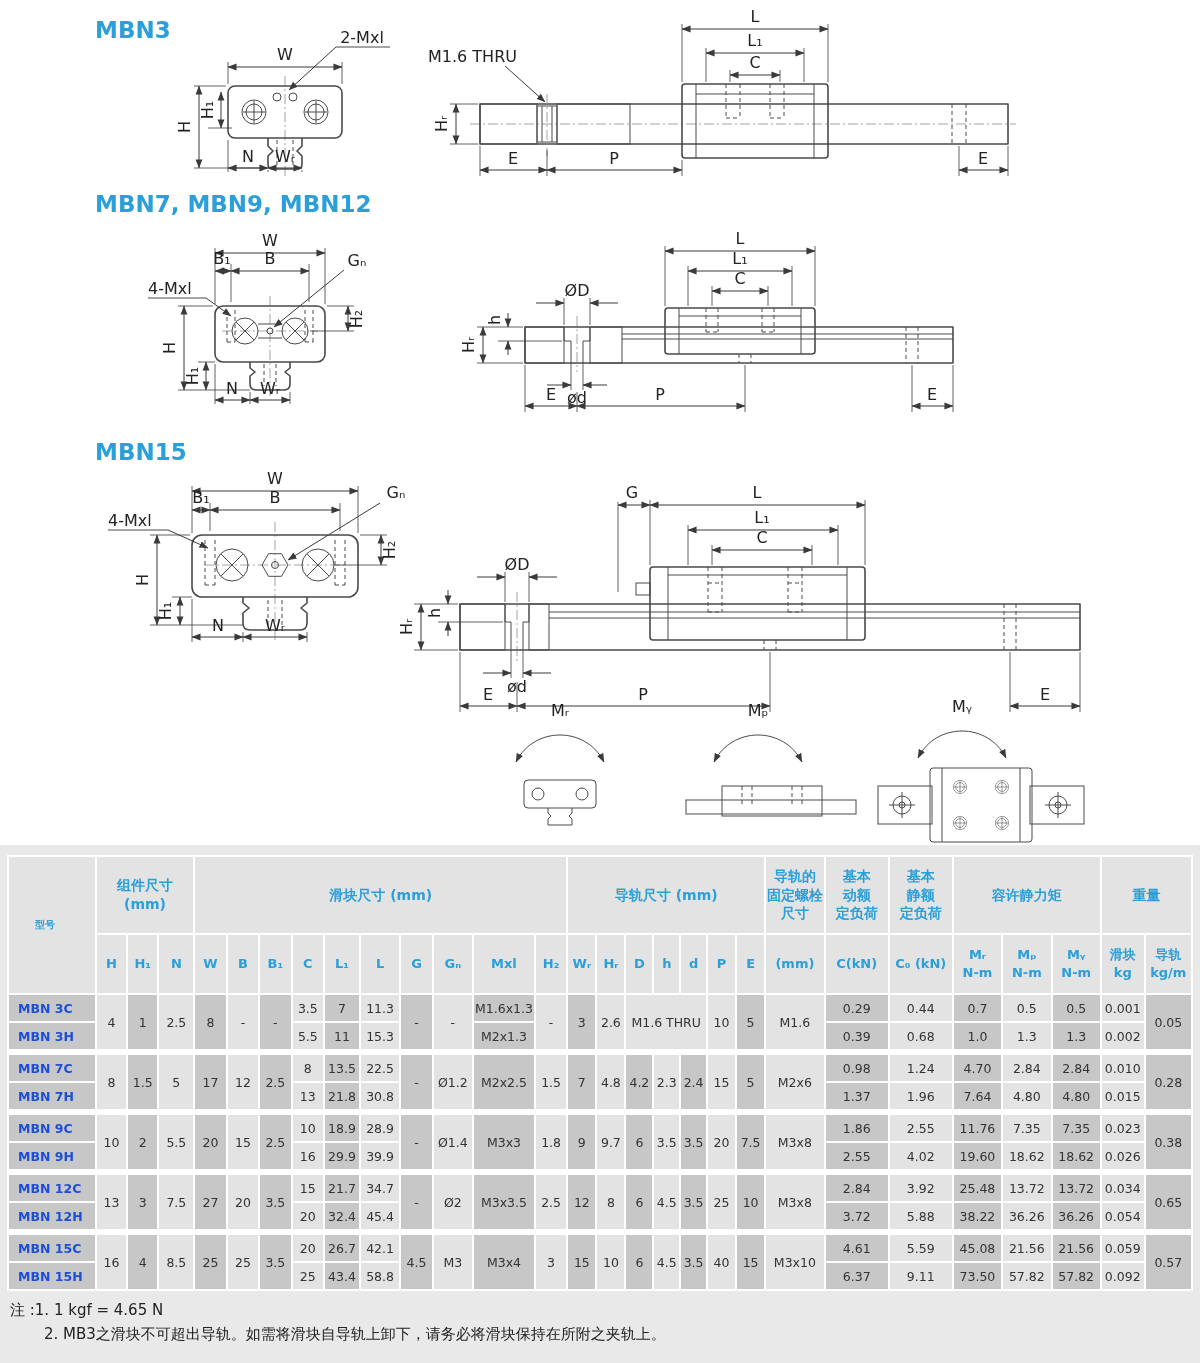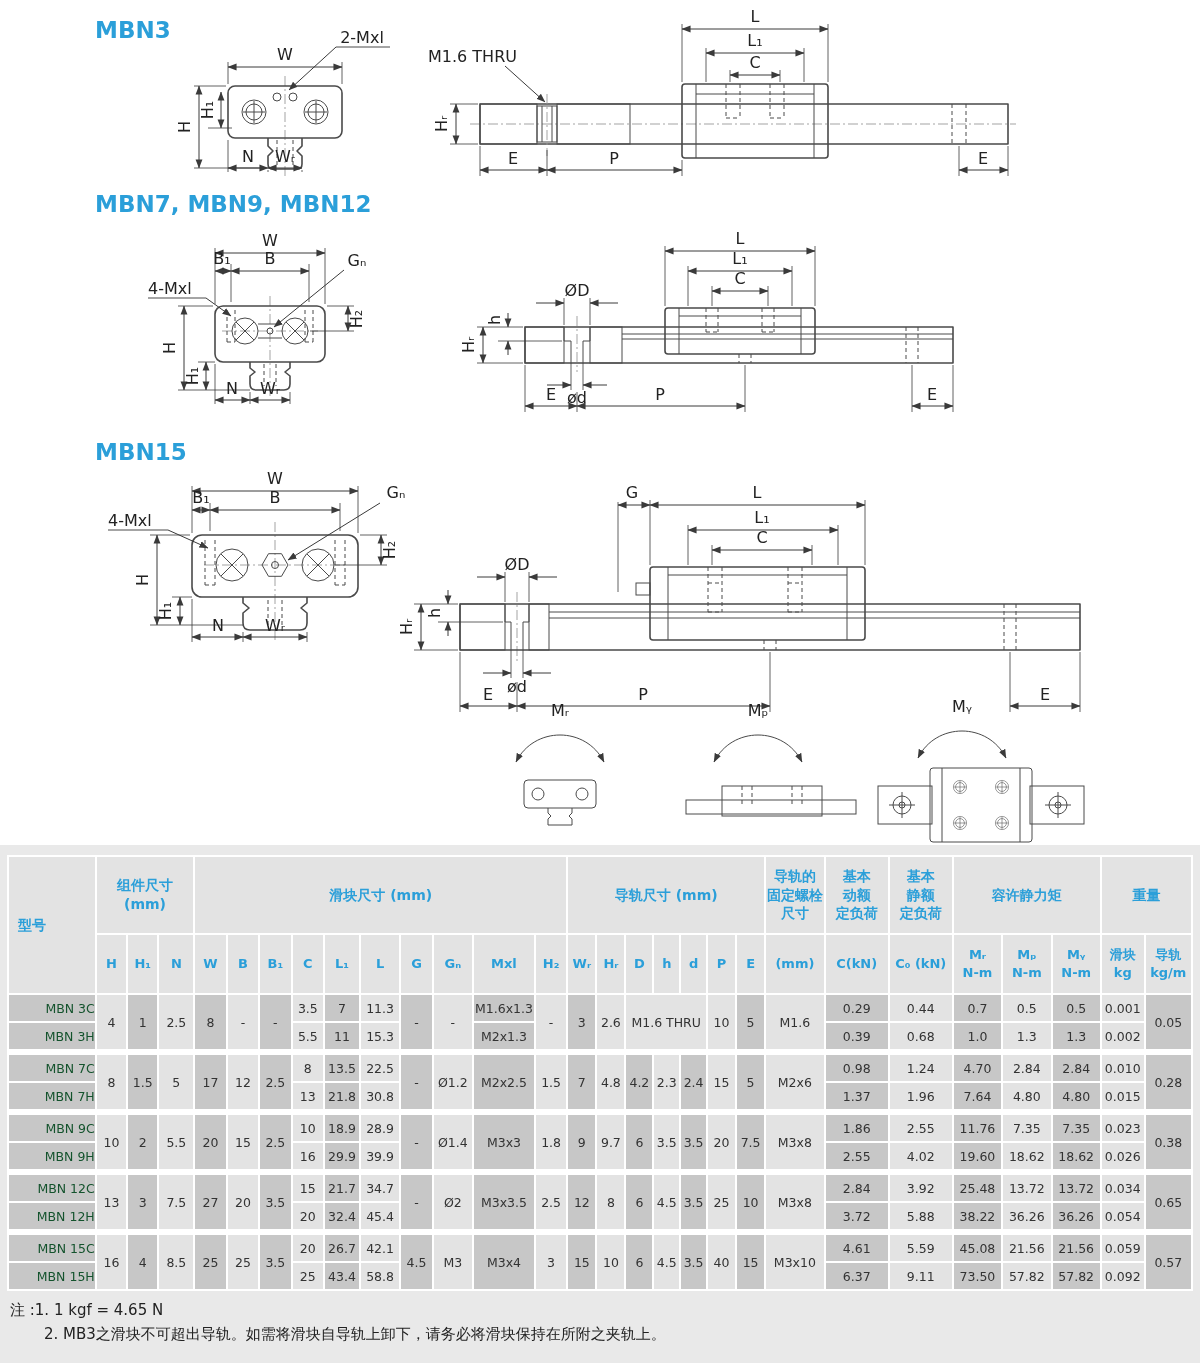--- a/index.html
+++ b/index.html
@@ -14,25 +14,25 @@
   .dim{stroke:#3a3a3a;stroke-width:1;fill:none}
   .ext{stroke:#3a3a3a;stroke-width:.8}
   .cl{stroke:#999;stroke-width:.9;stroke-dasharray:10 3 2 3;fill:none}
   .hid{stroke:#4a4a4a;stroke-width:1;stroke-dasharray:4 3;fill:none}
   .tbl-wrap{position:absolute;top:845px;left:0;width:1200px;height:518px;background:#e9e9e9;padding:10px 7px 0}
   table{width:100%;border-collapse:separate;border-spacing:2px;background:#fff;table-layout:fixed}
   th,td{text-align:center;vertical-align:middle;overflow:hidden}
   thead th{background:#e3e3e3;color:#2b9fd9;font-weight:bold;white-space:pre-line;line-height:1.35}
   .ghead{font-size:14px;height:76px}
   .shead{font-size:13px;height:58px}
-  th.model-h{text-align:left;padding-left:9px;font-size:14px}
+  th.model-h{text-align:left;padding-left:26px;font-size:10px}
   td{font-size:12.5px;color:#333;height:26px;white-space:nowrap}
   td.light{background:#e3e3e3}
   td.dark{background:#c7c7c7}
-  td.model{background:#c7c7c7;text-align:right;padding-left:9px;font-weight:normal;color:#14532d}
+  td.model{background:#c7c7c7;text-align:left;padding-left:9px;font-weight:bold;color:#1d4ed8}
   tr.spacer td{background:transparent;height:2px;padding:0}
   .notes{position:absolute;left:10px;top:1298px;font-size:15px;color:#222;line-height:1.6}
   .notes .row{display:flex}
   .notes .l2{padding-left:34px}
 </style>
 </head>
 <body>
 
 <div class="drawings">
 <svg width="1200" height="845" viewBox="0 0 1200 845">

